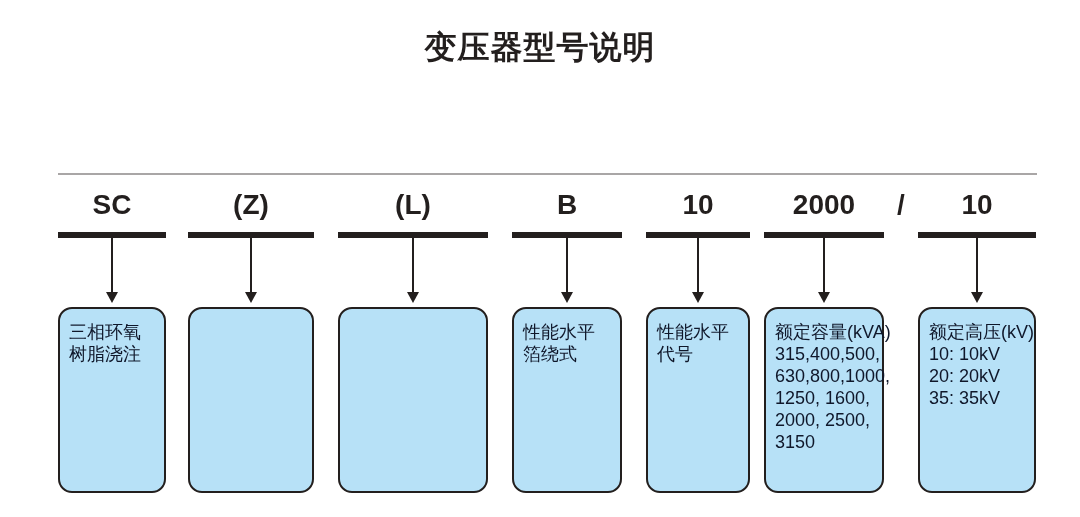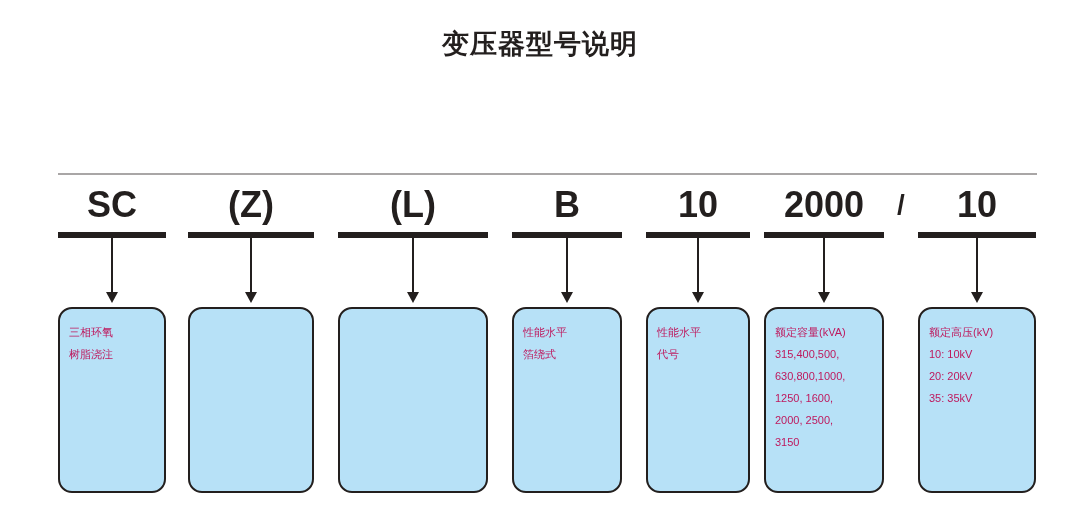--- a/index.html
+++ b/index.html
@@ -15,21 +15,21 @@
     color: #231f1e;
     overflow: hidden;
   }
 
   #title {
     position: absolute;
     left: 0;
     top: 26px;
     width: 1080px;
     text-align: center;
-    font-size: 27px;
+    font-size: 32px;
     font-weight: bold;
     letter-spacing: 1px;
     color: #231f1e;
   }
 
   #top-rule {
     position: absolute;
     left: 58px;
     top: 173px;
     width: 979px;
@@ -48,21 +48,21 @@
   .col {
     position: absolute;
     top: 0;
   }
 
   .code-label {
     position: absolute;
     top: 0;
     width: 100%;
     text-align: center;
-    font-size: 36px;
+    font-size: 28px;
     font-weight: bold;
     line-height: 40px;
     color: #231f1e;
     white-space: nowrap;
   }
 
   .code-bar {
     position: absolute;
     top: 47px;
     left: 0;
@@ -100,23 +100,23 @@
     width: 100%;
     height: 186px;
     box-sizing: border-box;
     background: #b7e1f7;
     border: 2px solid #231f1e;
     border-radius: 14px;
     padding: 12px 9px 8px 9px;
   }
 
   .desc-line {
-    font-size: 11px;
+    font-size: 18px;
     line-height: 22px;
-    color: #be185d;
+    color: #0f172a;
     white-space: nowrap;
   }
 
   
   .slash {
     position: absolute;
     top: 0;
     width: 30px;
     text-align: center;
     font-size: 28px;

